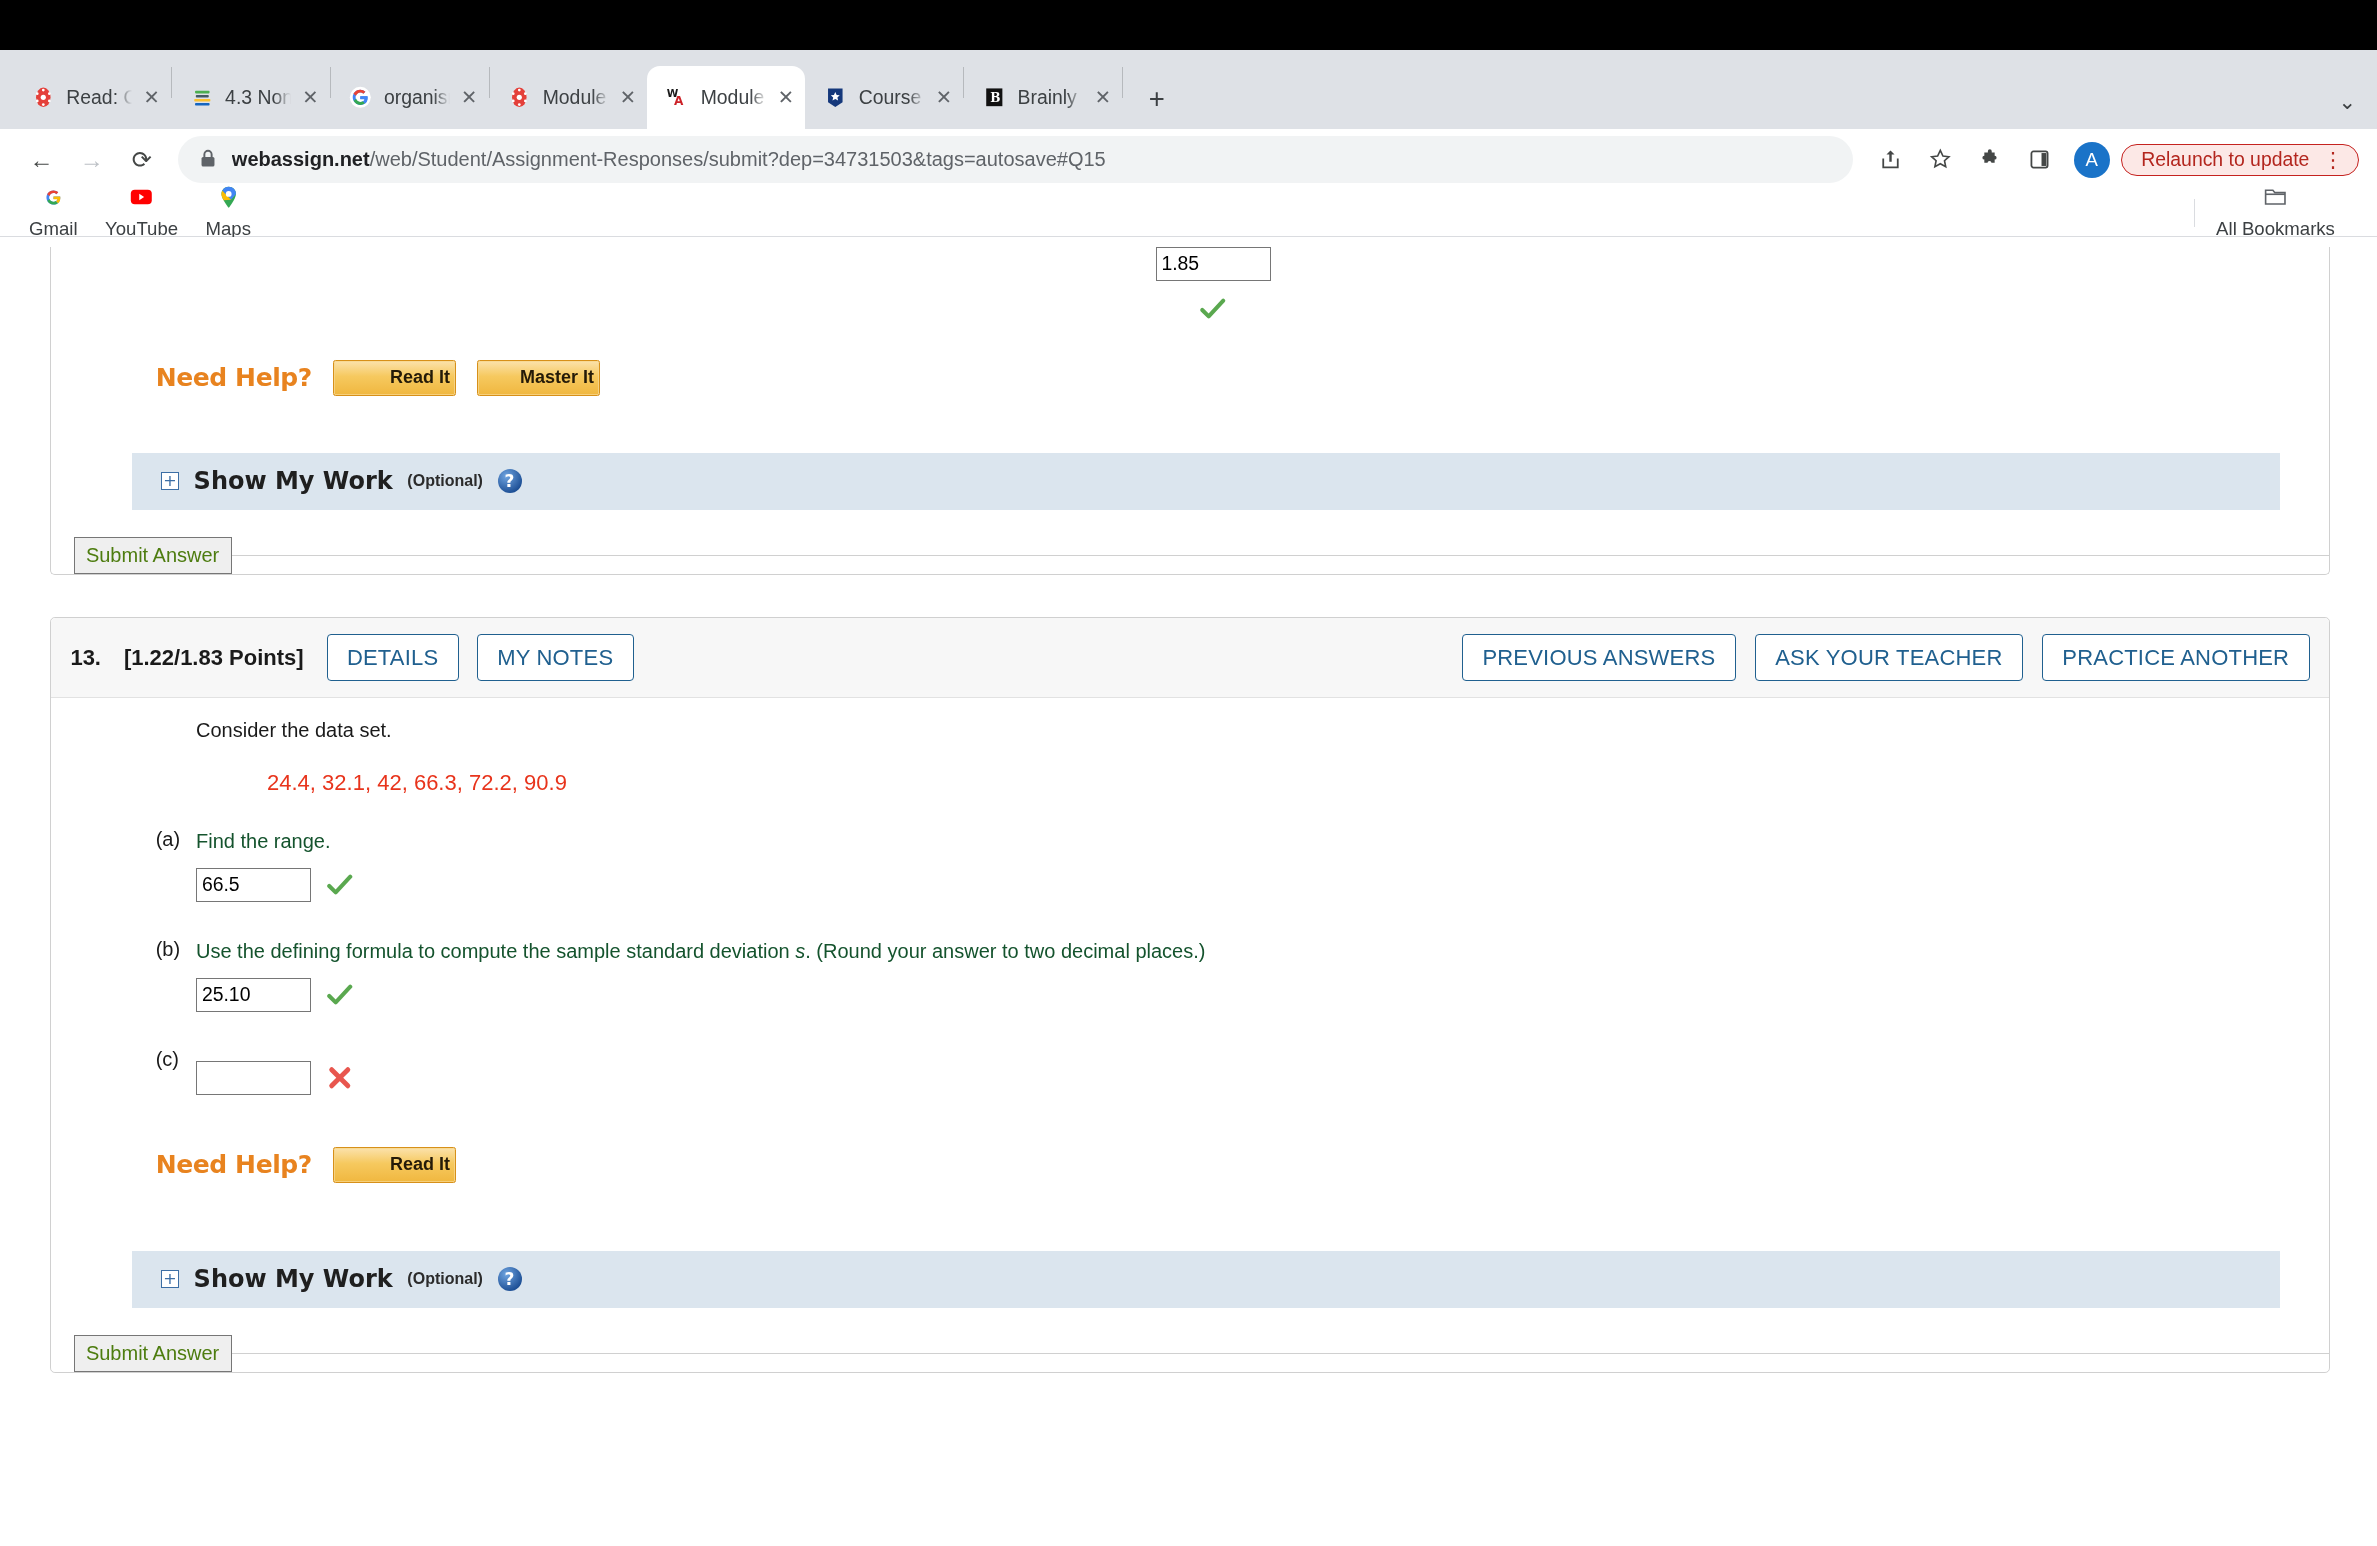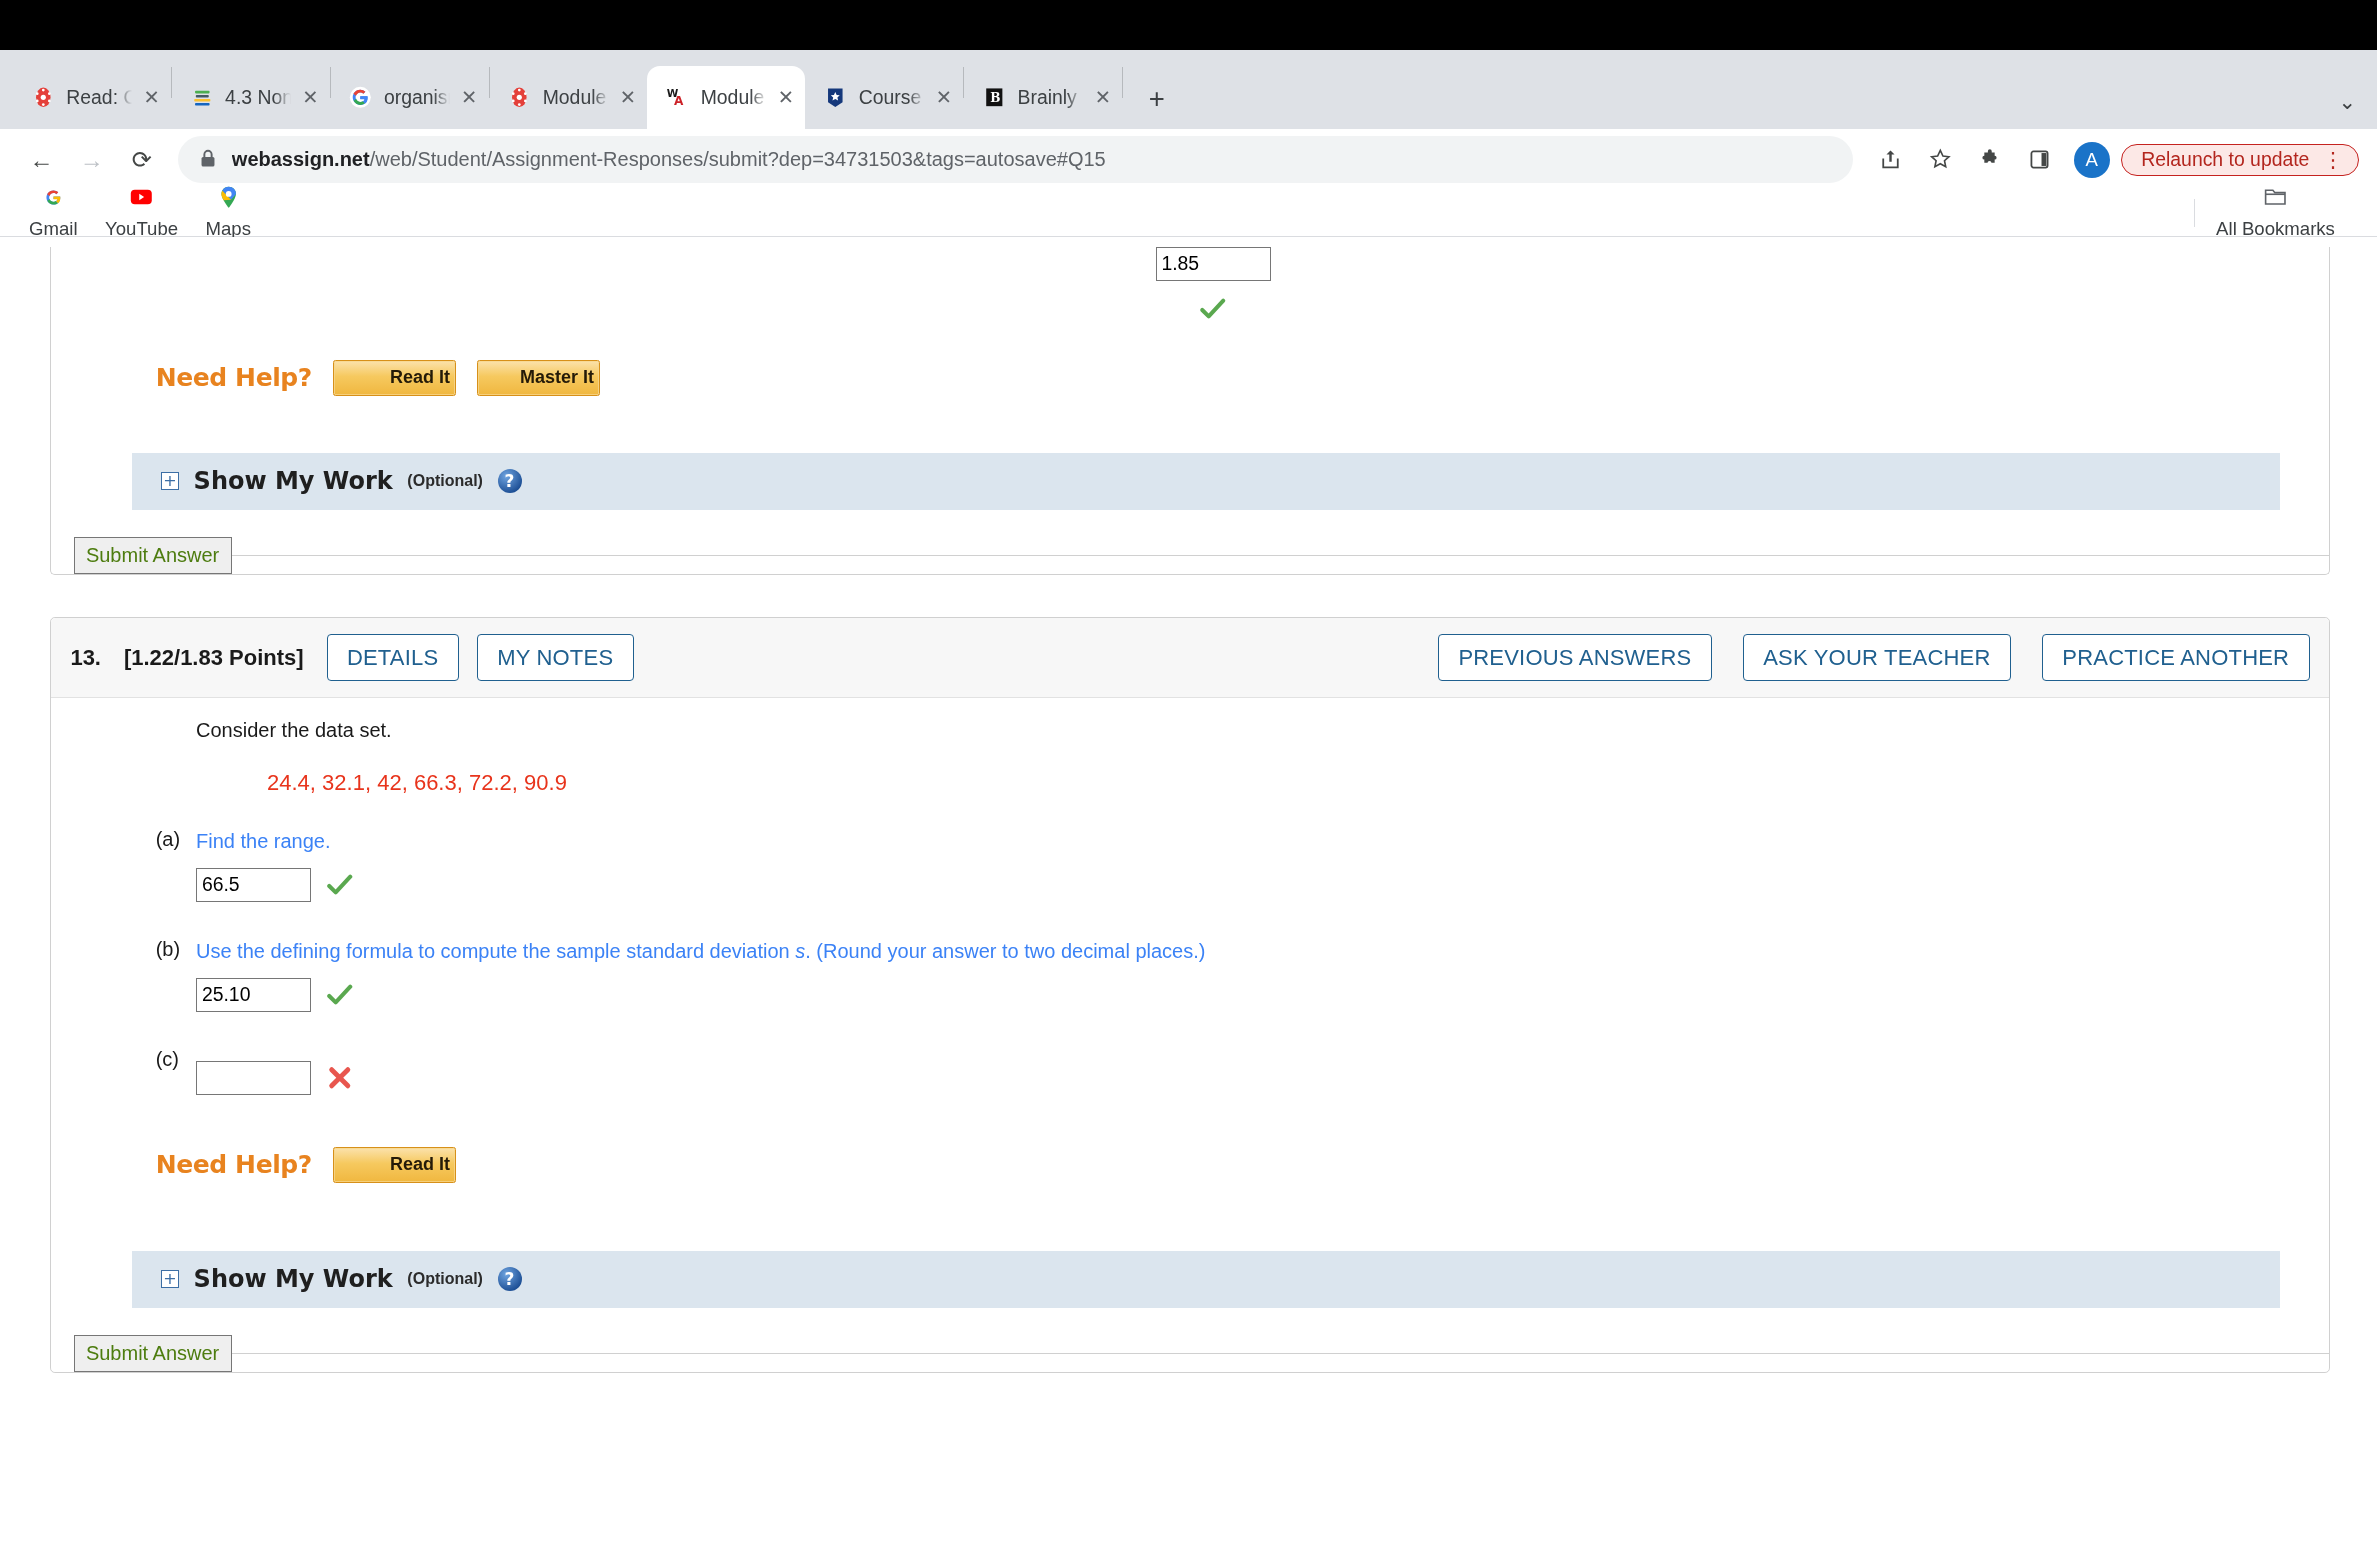--- a/index.html
+++ b/index.html
@@ -183,41 +183,41 @@
     border: 1.6px solid #20608f;
     border-radius: 4px;
     background: #ffffff;
     color: #20608f;
     font-size: 22px;
     padding: 9.7px 19.4px;
     letter-spacing: 0.2px;
     white-space: nowrap;
     cursor: pointer;
   }
-  .qheader-right { margin-left: auto; display: flex; gap: 31px; }
+  .qheader-right { margin-left: auto; display: flex; gap: 19px; }
 
   .qbody { padding: 21px 0 0 0; position: relative; }
   .qinner { padding-left: 95px; padding-right: 49px; }
 
   .stem { font-size: 20px; color: #1a1a1a; margin: 0 0 0 50px; }
   .dataset {
     font-size: 22px; color: #e8341c; font-weight: 500;
     margin: 27.5px 0 0 121px;
   }
   .dataset .sep { color: #e8341c; }
 
   .part { display: flex; margin-top: 27.5px; }
   .part-label {
     width: 50px; flex: 0 0 50px;
     font-size: 20px; color: #1a1a1a;
     text-align: left;
     padding-left: 9.7px;
   }
   .part-content { flex: 1 1 auto; }
-  .part-text { font-size: 20px; color: #3b82f6; line-height: 1.35; }
+  .part-text { font-size: 20px; color: #14532d; line-height: 1.35; }
   .part-text i { font-style: italic; }
 
   .answer-row { display: flex; align-items: center; gap: 14.6px; margin-top: 13px; }
   .ansbox {
     width: 115px; height: 34px;
     border: 0.8px solid #767676;
     background: #ffffff;
     font-size: 19.4px;
     color: #000000;
     padding: 1.6px 4.9px;

